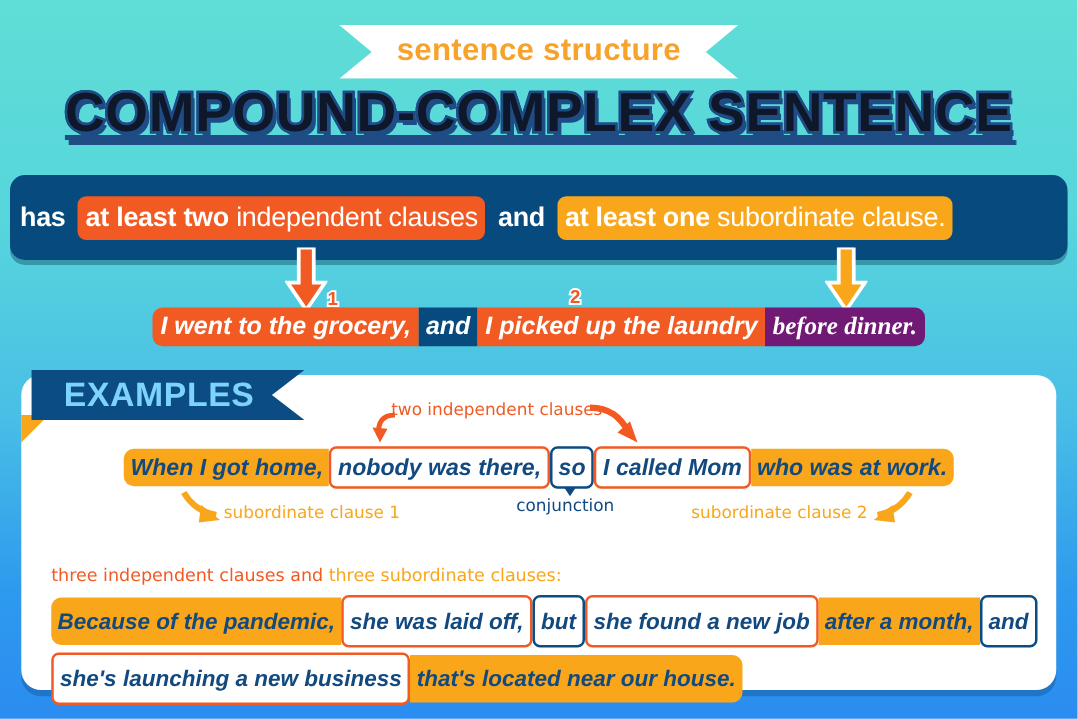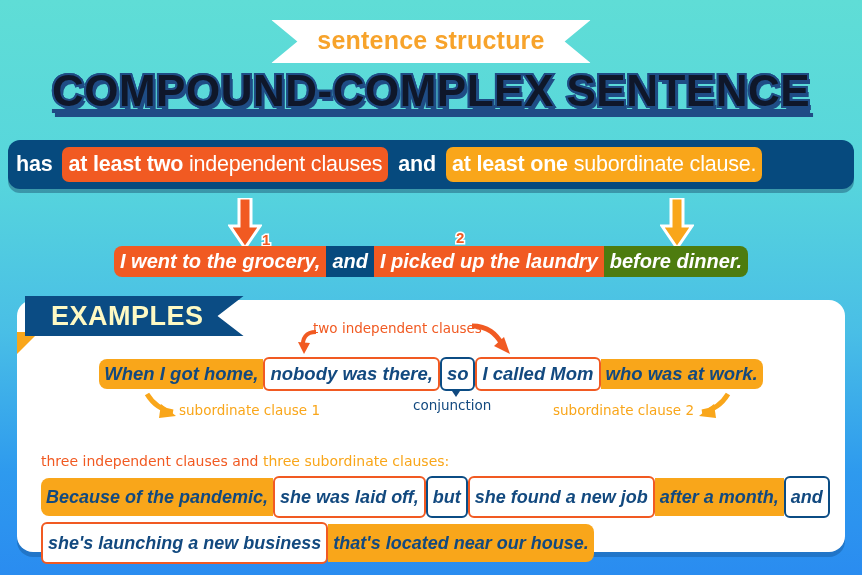--- a/index.html
+++ b/index.html
@@ -29,21 +29,21 @@
     font-size:44px;font-weight:bold;letter-spacing:.5px;
     color:#0f172a;white-space:nowrap;
     -webkit-text-stroke:4px #1F4C85;
     paint-order:stroke fill;
     text-shadow:3px 4px 0 #1F4C85;
     text-decoration:underline;
   }
 
   
   .defbar{
-    position:absolute;left:8px;top:140px;width:846px;height:49px;
+    position:absolute;left:8px;top:140px;width:846px;height:68px;
     box-sizing:border-box;
     background:#064A7E;border-radius:12px;
     box-shadow:0 4px 0 rgba(10,40,75,.35);
     display:flex;align-items:center;
     padding:0 8px;
   }
   .defbar .txt{
     font-size:21.5px;font-weight:bold;color:#FFFFFF;white-space:nowrap;
     letter-spacing:-.2px;
   }
@@ -70,21 +70,21 @@
   .demo{
     position:absolute;left:0;right:0;top:246px;text-align:center;white-space:nowrap;
   }
   .demo .seg{
     font-size:20px;font-style:italic;font-weight:bold;color:#FFFFFF;
     padding:4px 6px;display:inline-block;
   }
   .seg-o{background:#F15A22;}
   .seg-o1{border-radius:8px 0 0 8px;}
   .seg-n{background:#064A7E;}
-  .seg-y{background:#4d7c0f;border-radius:0 8px 8px 0;}
+  .seg-y{background:#701a75;border-radius:0 8px 8px 0;font-family:Liberation Serif, serif;}
 
   
   .card{
     position:absolute;left:17px;top:300px;width:828px;height:252px;
     background:#FFFFFF;border-radius:16px;
     box-shadow:0 5px 0 rgba(10,60,110,.30);
   }
   .fold{
     position:absolute;left:17px;top:332px;
     width:0;height:0;
@@ -94,21 +94,21 @@
 
   
   .ex-banner{
     position:absolute;left:25px;top:296px;height:40px;
     background:#0B4C84;
     display:flex;align-items:center;
     padding:0 40px 0 26px;
     clip-path:polygon(0 0,100% 0,calc(100% - 26px) 50%,100% 100%,0 100%);
   }
   .ex-banner span{
-    font-size:27px;font-weight:bold;color:#fef9c3;letter-spacing:.5px;
+    font-size:27px;font-weight:bold;color:#7dd3fc;letter-spacing:.5px;
   }
 
   
   .hand{
     position:absolute;
     font-family:"DejaVu Sans", sans-serif;
     font-size:13.5px;white-space:nowrap;
   }
   .hand-red{color:#F15A22;}
   .hand-yel{color:#F9A61A;}

